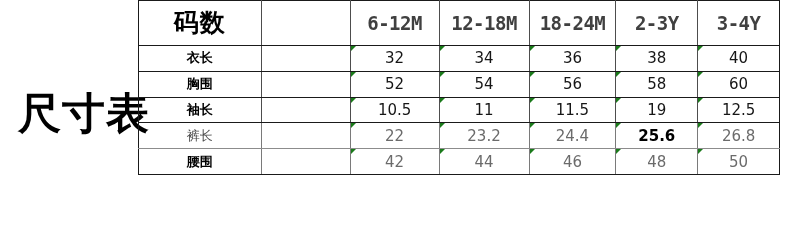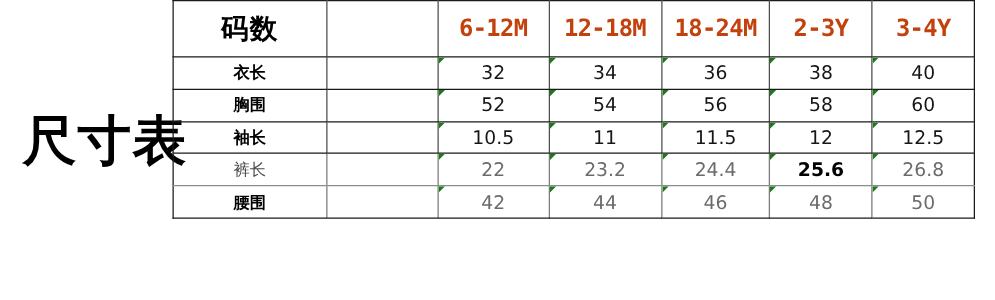--- a/index.html
+++ b/index.html
@@ -86,30 +86,30 @@
   tr.r-head td:first-child,
   tr.r-dark td:first-child,
   tr.r-gray td:first-child{border-left:1px solid #1a1a1a;}
   tr.r-head td:last-child,
   tr.r-dark td:last-child,
   tr.r-gray td:last-child{border-right:1px solid #1a1a1a;}
   tr.r-last td{border-bottom:1px solid #1a1a1a;}
 
   
   .hdr-title{
-    font-size:22px;
+    font-size:25px;
     font-weight:bold;
     color:#000000;
     font-family:Liberation Serif, serif;
     letter-spacing:1px;
   }
   .hdr-size{
     font-size:19px;
     font-weight:bold;
-    color:#c2410c;
+    color:#404040;
     font-family:"DejaVu Sans Mono","Liberation Mono",monospace;
     letter-spacing:-0.5px;
   }
   .rowlabel-bold{
     font-size:13px;
     font-weight:bold;
     color:#000000;
     font-family:"DejaVu Sans","Liberation Sans",sans-serif;
   }
   .rowlabel-light{
@@ -192,21 +192,21 @@
             <td class="val-dark mark">56</td>
             <td class="val-dark mark">58</td>
             <td class="val-dark mark">60</td>
           </tr>
           <tr class="r-dark">
             <td class="rowlabel-bold">袖长</td>
             <td></td>
             <td class="val-dark mark">10.5</td>
             <td class="val-dark mark">11</td>
             <td class="val-dark mark">11.5</td>
-            <td class="val-dark mark">12</td>
+            <td class="val-dark mark">19</td>
             <td class="val-dark mark">12.5</td>
           </tr>
           <tr class="r-gray">
             <td class="rowlabel-light">裤长</td>
             <td></td>
             <td class="val-gray mark">22</td>
             <td class="val-gray mark">23.2</td>
             <td class="val-gray mark">24.4</td>
             <td class="val-bold mark">25.6</td>
             <td class="val-gray mark">26.8</td>

